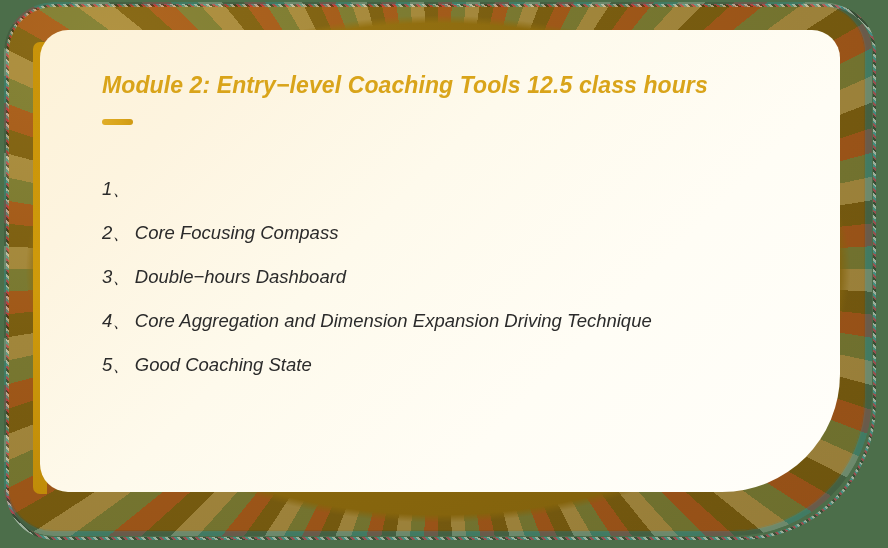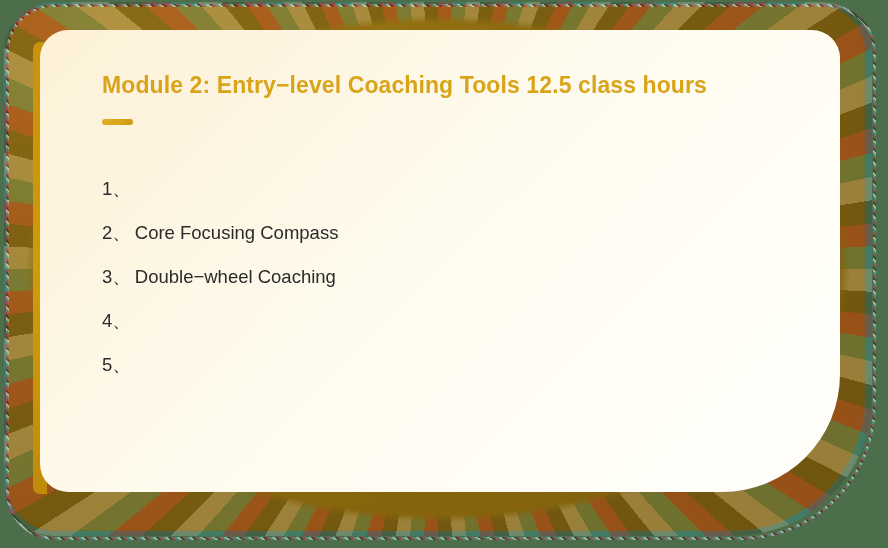--- a/index.html
+++ b/index.html
@@ -101,20 +101,21 @@
     height: 462px;
     border-radius: 28px 28px 118px 28px;
     background:
       linear-gradient(135deg,
         #fdf2d8 0%,
         #fdf4df 18%,
         #fefaec 42%,
         #fffdf5 68%,
         #fffefa 100%);
     overflow: hidden;
+    font-style: italic;
   }
 
   
   .title-wrap {
     position: absolute;
     left: 62px;
     top: 42px;
     width: 700px;
   }
   .module-title {
@@ -183,27 +184,29 @@
         <span class="item-index">1、</span>
       </li>
 
       <li class="tool-item">
         <span class="item-index">2、</span>
         <span class="item-label">Core Focusing Compass</span>
       </li>
 
       <li class="tool-item">
         <span class="item-index">3、</span>
-        <span class="item-label">Double−wheel Coaching</span>
+        <span class="item-label">Double−hours Dashboard</span>
       </li>
 
       <li class="tool-item">
         <span class="item-index">4、</span>
+        <span class="item-label">Core Aggregation and Dimension Expansion Driving Technique</span>
       </li>
 
       <li class="tool-item">
         <span class="item-index">5、</span>
+        <span class="item-label">Good Coaching State</span>
       </li>
 
     </ul>
 
   </div>
 </div>
 
 </body></html>

